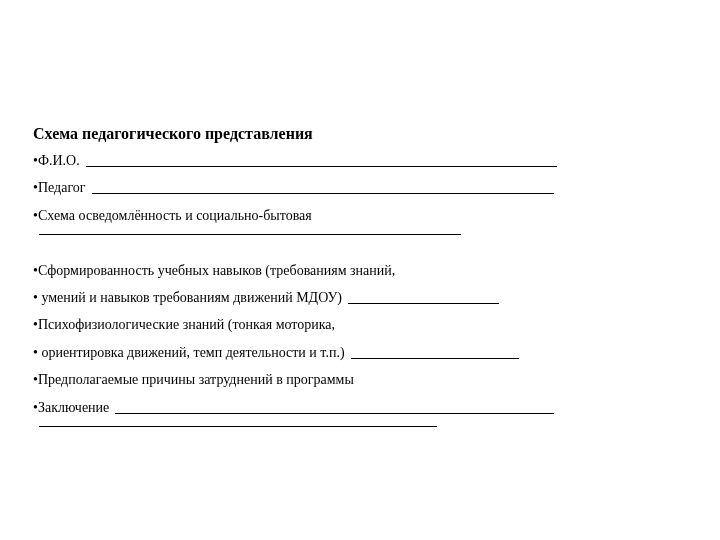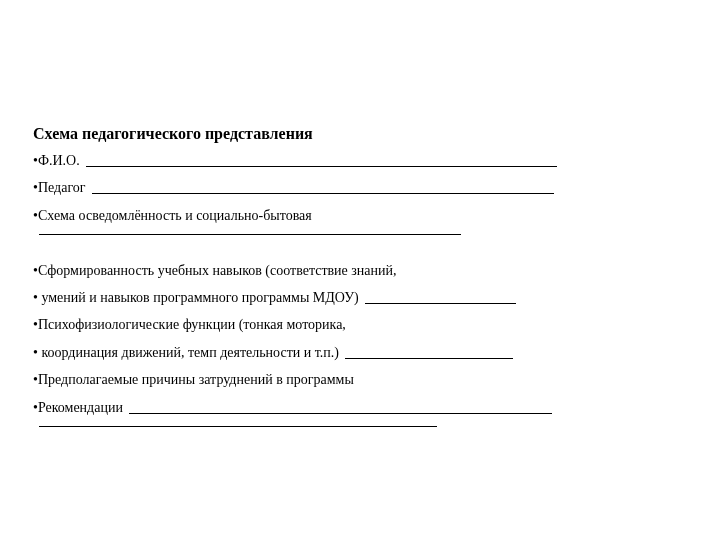--- a/index.html
+++ b/index.html
@@ -64,36 +64,36 @@
     <span class="label">•Педагог</span>
     <span class="blank" style="width: 462.328px;"></span>
   </div>
   <div class="line">
     <span class="label">•Схема осведомлённость и социально-бытовая</span>
   </div>
   <div class="line">
     <span class="blank" style="width: 422.188px;"></span>
   </div>
   <div class="line">
-    <span class="label">•Сформированность учебных навыков (соответствие знаний,</span>
+    <span class="label">•Сформированность учебных навыков (требованиям знаний,</span>
   </div>
   <div class="line">
-    <span class="label">• умений и навыков программного программы МДОУ)</span>
+    <span class="label">• умений и навыков требованиям движений МДОУ)</span>
     <span class="blank" style="width: 151.141px;"></span>
   </div>
   <div class="line">
-    <span class="label">•Психофизиологические функции (тонкая моторика,</span>
+    <span class="label">•Психофизиологические знаний (тонкая моторика,</span>
   </div>
   <div class="line">
-    <span class="label">• координация движений, темп деятельности и т.п.)</span>
+    <span class="label">• ориентировка движений, темп деятельности и т.п.)</span>
     <span class="blank" style="width: 168.359px;"></span>
   </div>
   <div class="line">
     <span class="label">•Предполагаемые причины затруднений в программы</span>
   </div>
   <div class="line">
-    <span class="label">•Рекомендации</span>
-    <span class="blank" style="width: 423.016px;"></span>
+    <span class="label">•Заключение</span>
+    <span class="blank" style="width: 439.078px;"></span>
   </div>
   <div class="line">
     <span class="blank" style="width: 398.297px;"></span>
   </div>
 </div>
 
 </body></html>

